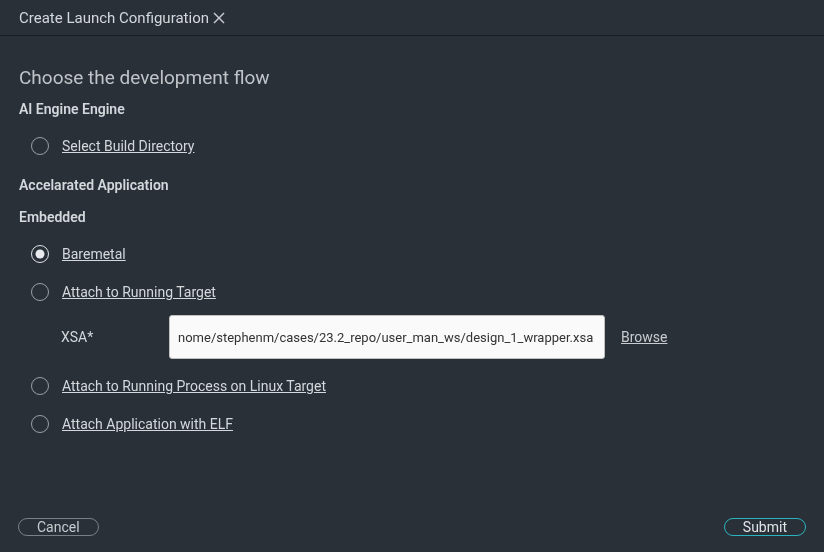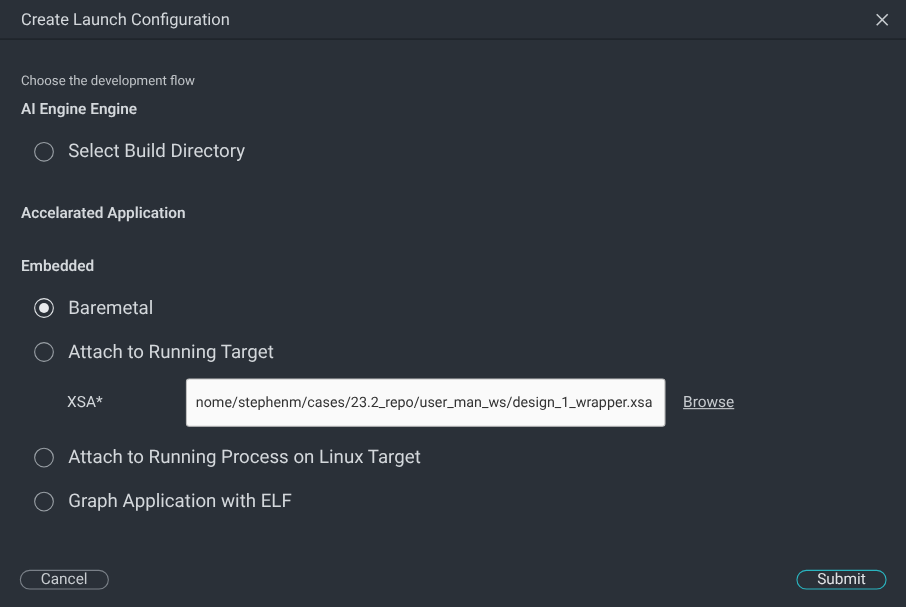--- a/index.html
+++ b/index.html
@@ -13,21 +13,20 @@
       background: #2a3038;
       font-family: -apple-system, BlinkMacSystemFont, "Segoe UI", Roboto, sans-serif;
       color: #c8ccd0;
       overflow: hidden;
       position: relative;
     }
     .title-bar {
       height: 36px;
       display: flex;
       align-items: center;
-      justify-content: space-between;
       padding: 0 12px 0 19px;
       border-bottom: 1px solid #1a1e24;
     }
     .title-text {
       font-size: 15px;
       font-weight: 400;
       color: #d4d8dc;
     }
     .close-icon {
       width: 20px;
@@ -39,32 +38,32 @@
       color: #c8ccd0;
     }
     .close-icon svg {
       width: 14px;
       height: 14px;
     }
     .content {
       padding: 30px 19px 0 19px;
     }
     .prompt {
-      font-size: 12px;
+      font-size: 19px;
       color: #c0c4c8;
       margin-bottom: 12px;
     }
     .section-header {
       font-size: 14px;
       font-weight: 600;
       color: #d4d8dc;
       margin-bottom: 14px;
     }
     .section-header.spaced {
-      margin-top: 32px;
+      margin-top: 16px;
     }
     .radio-row {
       display: flex;
       align-items: center;
       gap: 13px;
       padding: 6px 0 6px 12px;
       margin-bottom: 8px;
       cursor: pointer;
     }
     .radio {
@@ -84,22 +83,23 @@
       position: absolute;
       top: 50%;
       left: 50%;
       transform: translate(-50%, -50%);
       width: 9px;
       height: 9px;
       background: #e8eaed;
       border-radius: 50%;
     }
     .radio-label {
-      font-size: 17px;
-      color: #d4d8dc;
+      font-size: 14px;
+      color: #d4d8dc;
+      text-decoration: underline;
     }
     .field-row {
       display: flex;
       align-items: center;
       padding-left: 42px;
       margin-top: 8px;
       margin-bottom: 12px;
       gap: 0;
     }
     .field-label {
@@ -197,20 +197,20 @@
     <input type="text" class="text-input" value="nome/stephenm/cases/23.2_repo/user_man_ws/design_1_wrapper.xsa" style="">
     <span class="browse-link">Browse</span>
   </div>
 
   <div class="radio-row">
     <span class="radio"></span>
     <span class="radio-label">Attach to Running Process on Linux Target</span>
   </div>
   <div class="radio-row">
     <span class="radio"></span>
-    <span class="radio-label">Graph Application with ELF</span>
+    <span class="radio-label">Attach Application with ELF</span>
   </div>
 </div>
 
 <div class="footer">
   <button class="btn btn-cancel">Cancel</button>
   <button class="btn btn-submit">Submit</button>
 </div>
 
 </body></html>

